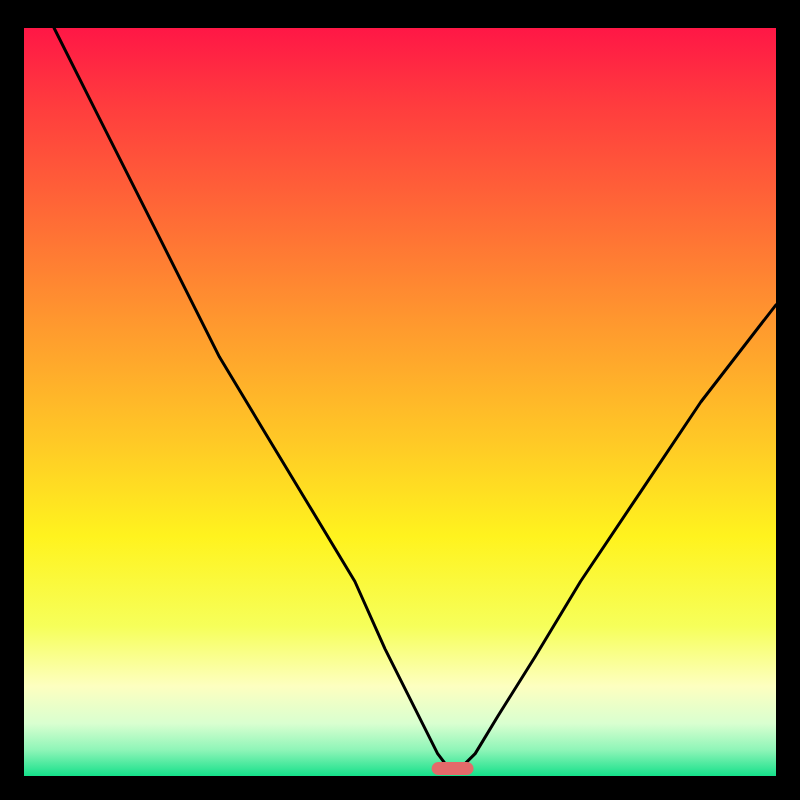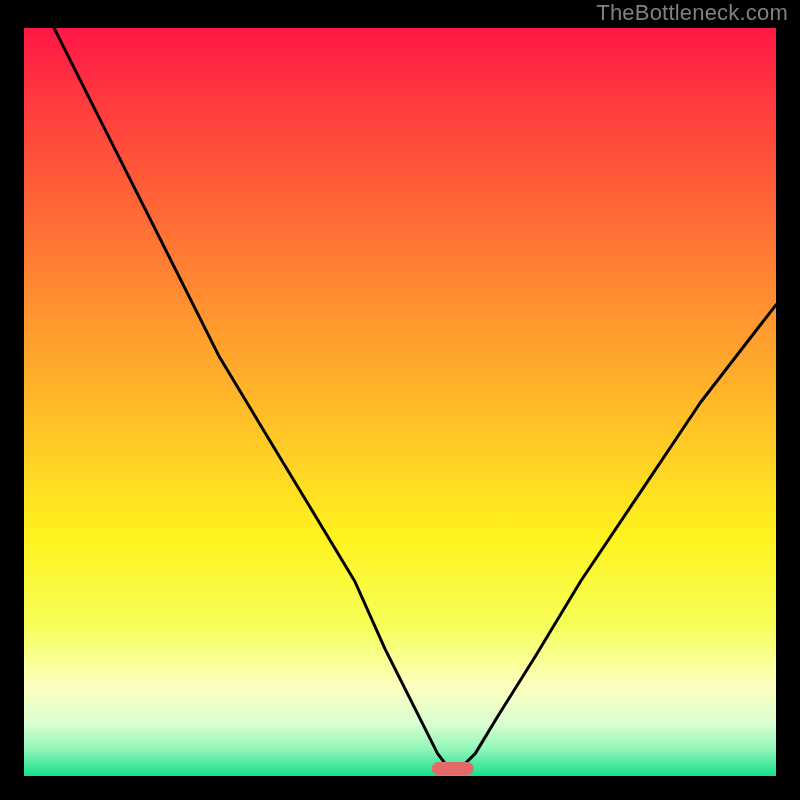--- a/index.html
+++ b/index.html
@@ -37,21 +37,20 @@
   .plot-area svg {
     display: block;
     width: 100%;
     height: 100%;
   }
 </style>
 </head>
 <body>
 
 <div class="frame">
-  <div class="watermark">TheBottleneck.com</div>
 
   <div class="plot-area">
     <svg viewBox="0 0 752 748" preserveAspectRatio="none">
       <defs>
         <linearGradient id="bg-grad" x1="0" y1="0" x2="0" y2="1">
             <stop offset="0%" stop-color="#ff1746"></stop>
             <stop offset="10%" stop-color="#ff3b3e"></stop>
             <stop offset="25%" stop-color="#ff6a36"></stop>
             <stop offset="40%" stop-color="#ff9a2e"></stop>
             <stop offset="55.00000000000001%" stop-color="#ffc826"></stop>

